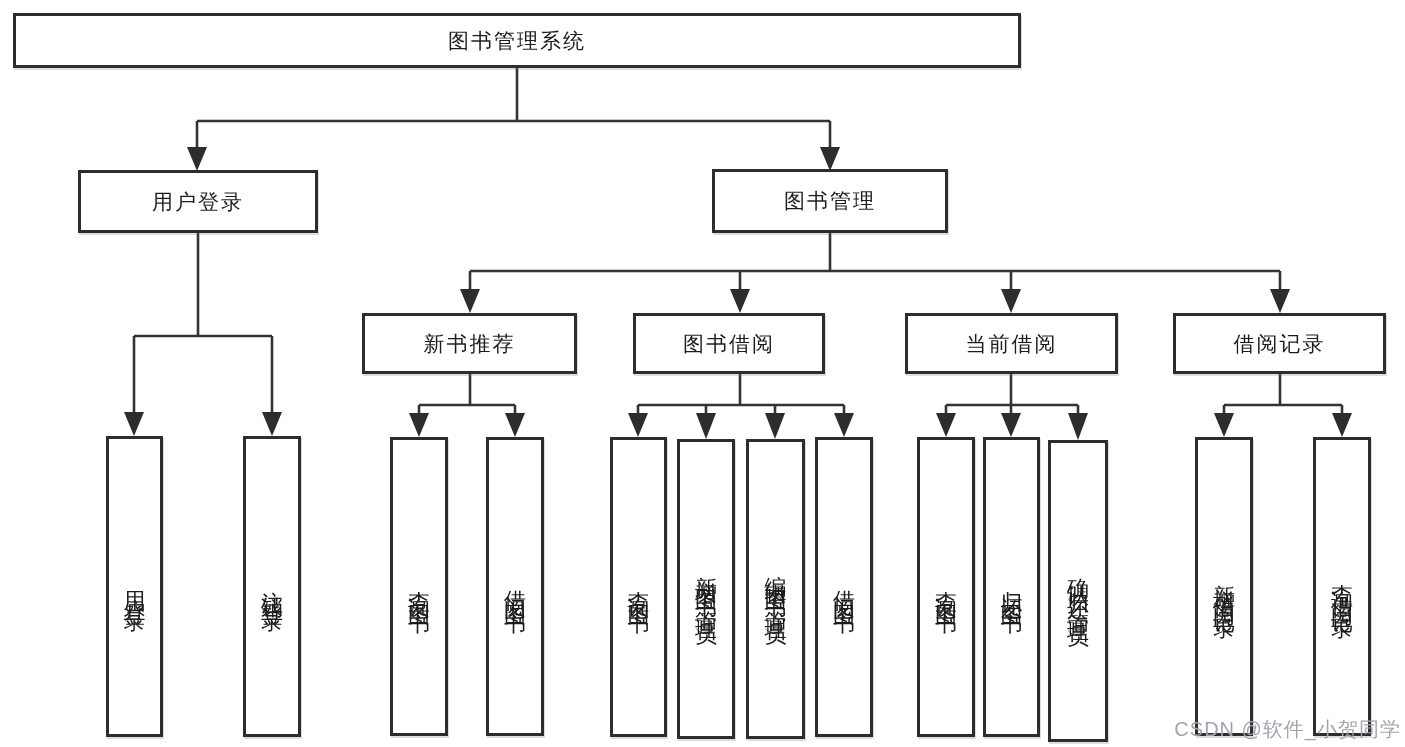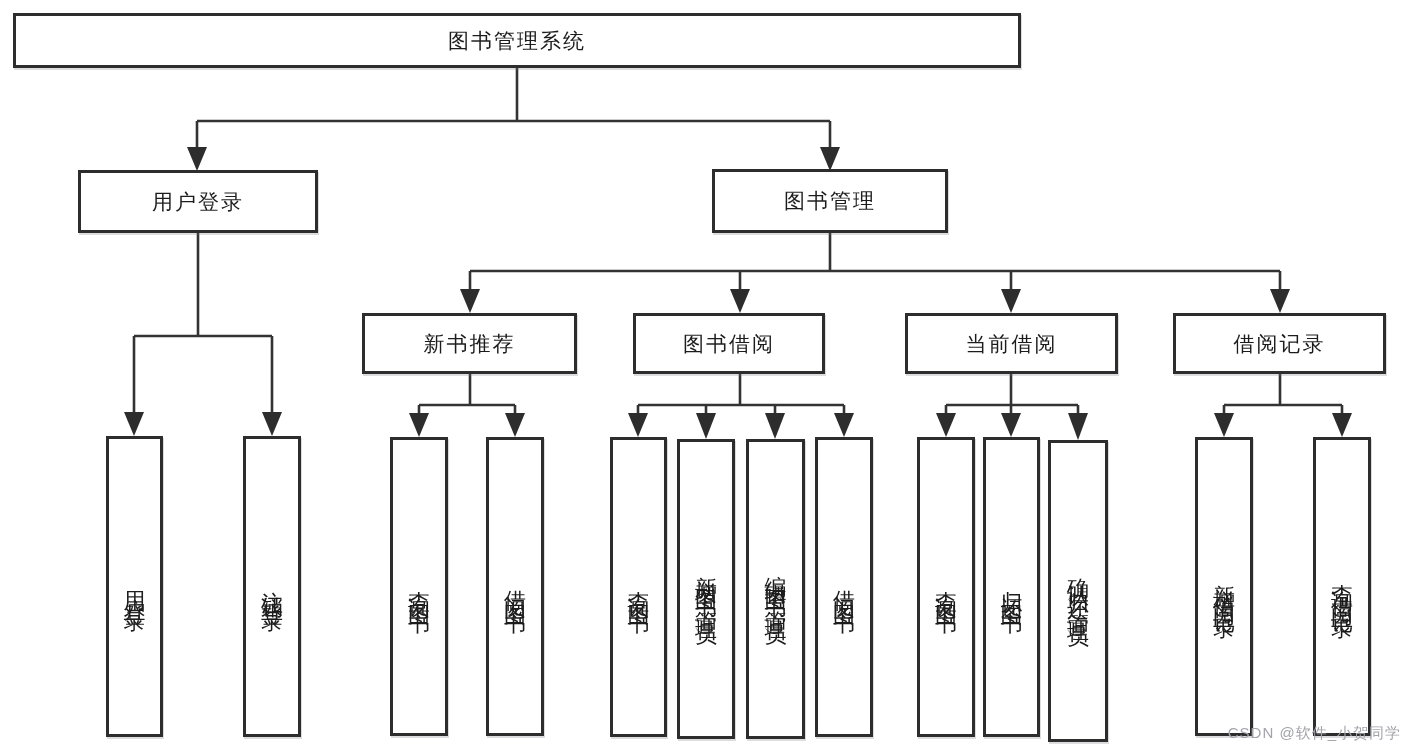--- a/index.html
+++ b/index.html
@@ -18,21 +18,21 @@
   }
   .vbox{
     position:absolute;box-sizing:border-box;border:3px solid #2d2d2d;background:#ffffff;
     display:flex;align-items:center;justify-content:center;
     writing-mode:vertical-rl;text-orientation:mixed;
     font-size:22px;color:#1c1c1c;letter-spacing:7px;line-height:1;
     box-shadow:1px 2px 0 rgba(120,120,130,.25);
   }
   .watermark{
     position:absolute;right:4px;bottom:4px;z-index:20;
-    font-size:15px;color:#a3a3ad;letter-spacing:1px;white-space:nowrap;
+    font-size:20px;color:#a3a3ad;letter-spacing:1px;white-space:nowrap;
   }
 </style>
 </head>
 <body>
 
 <div class="stage">
 
   <svg class="wires" viewBox="0 0 1405 747" aria-hidden="true">
 
     <path class="ln" d="M517 68 V121"></path>

